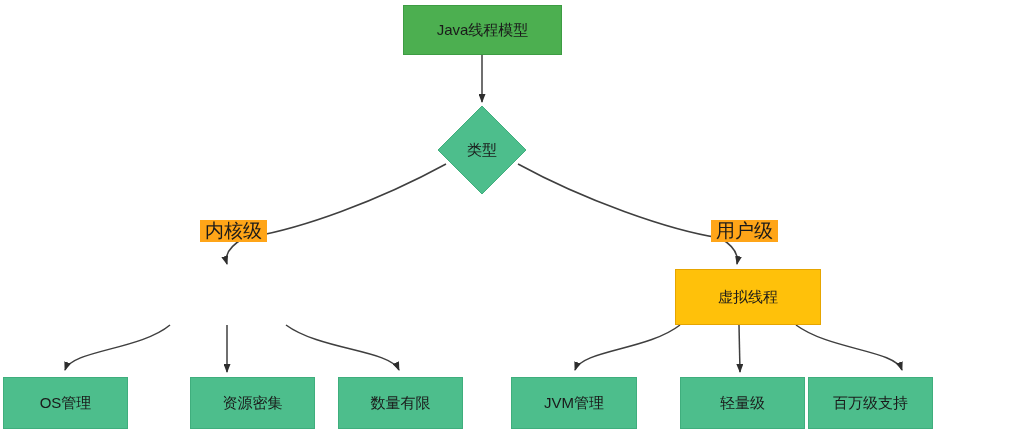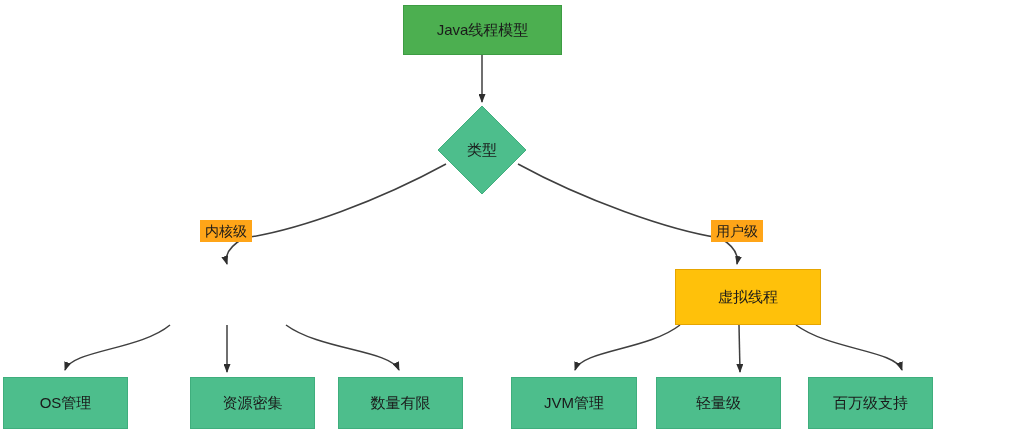--- a/index.html
+++ b/index.html
@@ -29,21 +29,21 @@
     background:var(--green-emerald,#4dbe8c);
     border:1px solid var(--green-emerald-border,#3fae7d);
   }
   .node-amber{
     background:var(--amber,#ffc10a);
     border:1px solid var(--amber-border,#e6a500);
   }
   .edge-label{
     position:absolute;
     background:var(--orange-label,#ffa518);
-    font-size:14px;
+    font-size:19px;
     padding:2px 5px;
     line-height:18px;
     color:var(--text,#1a1a1a);
     white-space:nowrap;
     text-align:center;
   }
   .decision-label{
     position:absolute;
     left:451px;top:139px;width:62px;height:22px;
     display:flex;align-items:center;justify-content:center;
@@ -51,21 +51,21 @@
   }
   
   .n-root{left:403px;top:5px;width:159px;height:50px;}
   .n-platform{left:165px;top:269px;width:125px;height:56px;}
   .n-virtual{left:675px;top:269px;width:146px;height:56px;}
   .n-leaf{top:377px;height:52px;width:125px;}
   .n-os{left:3px;}
   .n-resource{left:165px;margin-left:25px;}
   .n-quantity{left:338px;}
   .n-jvm{left:511px;width:126px;}
-  .n-light{left:656px;}
+  .n-light{left:680px;}
   .n-million{left:808px;}
   .l-kernel{left:200px;top:220px;}
   .l-user{left:711px;top:220px;}
   .edge-path{fill:none;stroke:var(--edge,#3f3f3f);stroke-width:1.5;}
 </style>
 </head>
 <body>
 
 <div class="canvas">
 

